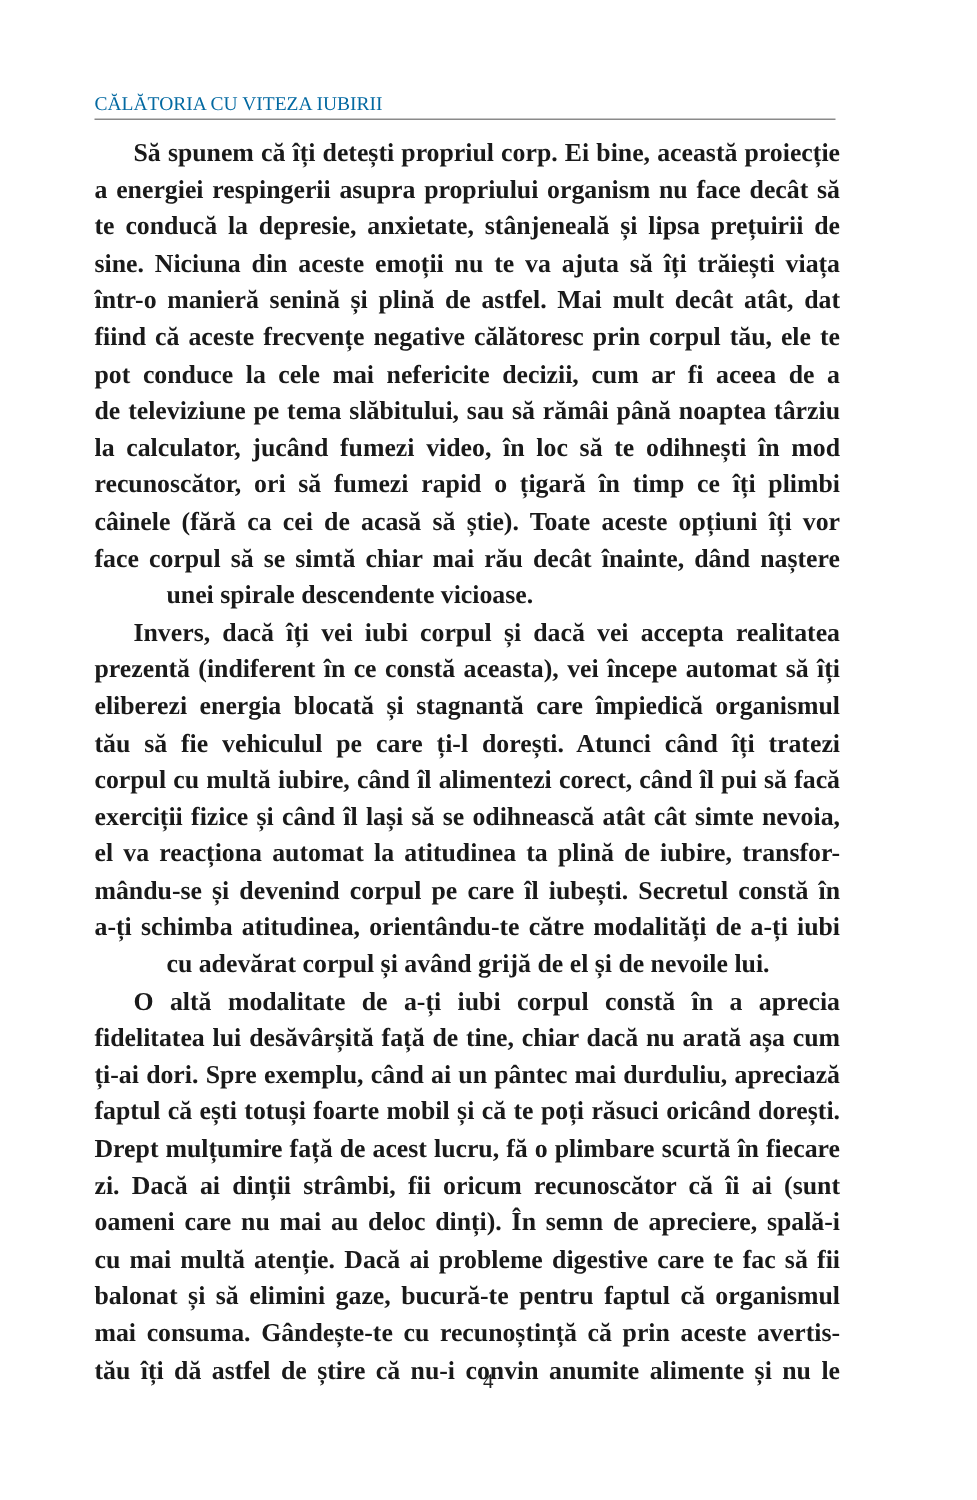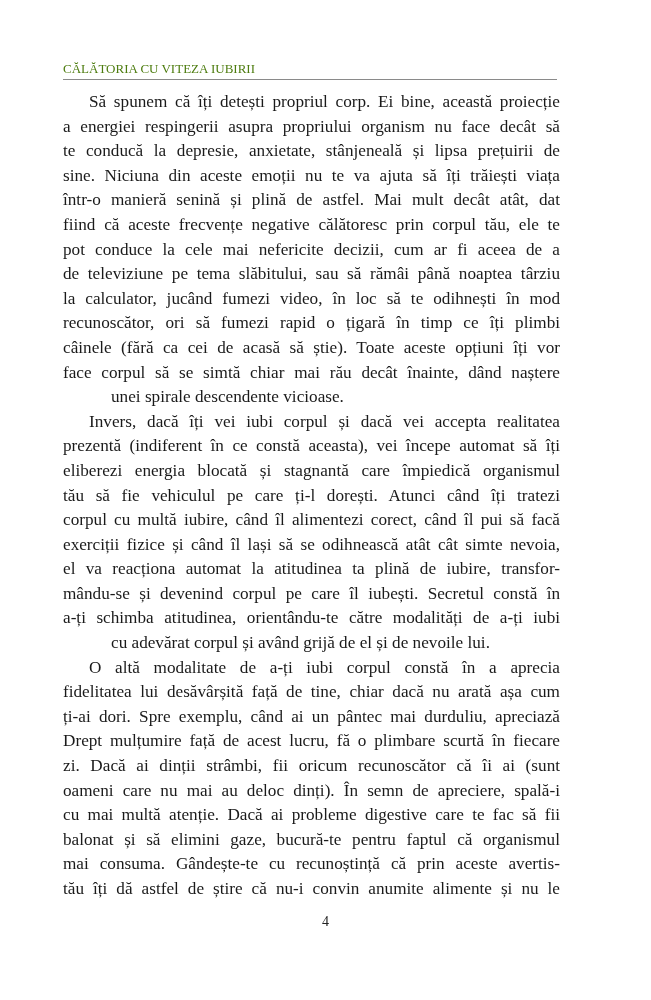--- a/index.html
+++ b/index.html
@@ -1,21 +1,21 @@
 <!DOCTYPE html>
 <html><head>
 <meta charset="utf-8">
 <style>
   html, body { margin:0; padding:0; background:#ffffff; }
   body { width:651px; height:1000px; position:relative; overflow:hidden;
          font-family:"Liberation Serif", "DejaVu Serif", serif; color:#1a1a1a; }
   .running-head { position:absolute; left:63px; top:61px; font-size:13px;
-                  letter-spacing:0px; color:#4d7c0f; }
+                  letter-spacing:0px; color:#0369a1; }
   .head-rule { position:absolute; left:63px; top:79px; width:494px; height:1px; background:#8a8a8a; }
-  .body-text { position:absolute; left:63px; top:90px; width:497px; }
+  .body-text { position:absolute; left:63px; top:90px; width:497px;font-weight:bold; }
   .line { display:block; font-size:17.2px; line-height:24.6px; height:24.6px;
           text-align:justify; text-align-last:justify; white-space:nowrap; }
   .line.last { text-align-last:left;margin-left:48px; }
   .line.indent { padding-left:26px; }
   .page-number { position:absolute; left:0; width:651px; top:914px; text-align:center; font-size:14px; color:#222; }
 </style>
 </head>
 <body>
 
 <div class="running-head">CĂLĂTORIA CU VITEZA IUBIRII</div>
@@ -46,20 +46,21 @@
     <span class="line">exerciții fizice și când îl lași să se odihnească atât cât simte nevoia,</span>
     <span class="line">el va reacționa automat la atitudinea ta plină de iubire, transfor-</span>
     <span class="line">mându-se și devenind corpul pe care îl iubești. Secretul constă în</span>
     <span class="line">a-ți schimba atitudinea, orientându-te către modalități de a-ți iubi</span>
     <span class="line last">cu adevărat corpul și având grijă de el și de nevoile lui.</span>
   </div>
   <div>
     <span class="line indent">O altă modalitate de a-ți iubi corpul constă în a aprecia</span>
     <span class="line">fidelitatea lui desăvârșită față de tine, chiar dacă nu arată așa cum</span>
     <span class="line">ți-ai dori. Spre exemplu, când ai un pântec mai durduliu, apreciază</span>
+    <span class="line">faptul că ești totuși foarte mobil și că te poți răsuci oricând dorești.</span>
     <span class="line">Drept mulțumire față de acest lucru, fă o plimbare scurtă în fiecare</span>
     <span class="line">zi. Dacă ai dinții strâmbi, fii oricum recunoscător că îi ai (sunt</span>
     <span class="line">oameni care nu mai au deloc dinți). În semn de apreciere, spală-i</span>
     <span class="line">cu mai multă atenție. Dacă ai probleme digestive care te fac să fii</span>
     <span class="line">balonat și să elimini gaze, bucură-te pentru faptul că organismul</span>
     <span class="line">mai consuma. Gândește-te cu recunoștință că prin aceste avertis-</span>
     <span class="line">tău îți dă astfel de știre că nu-i convin anumite alimente și nu le</span>
   </div>
 </div>
 

